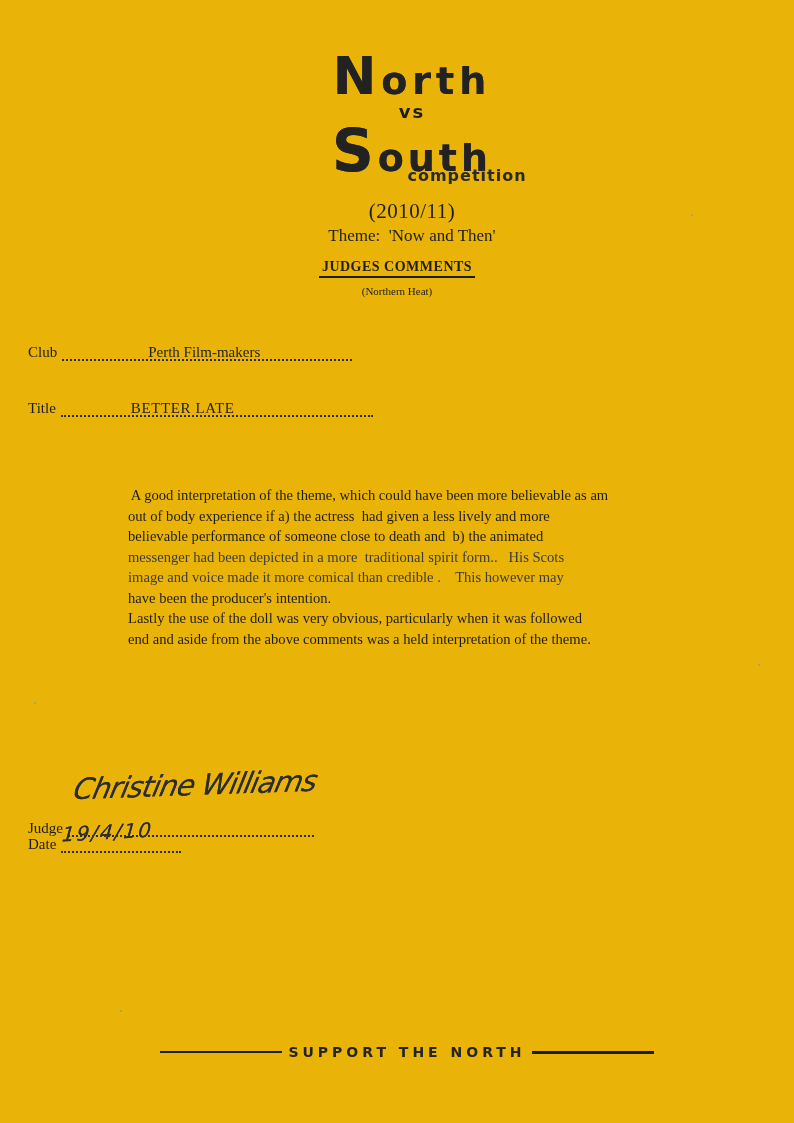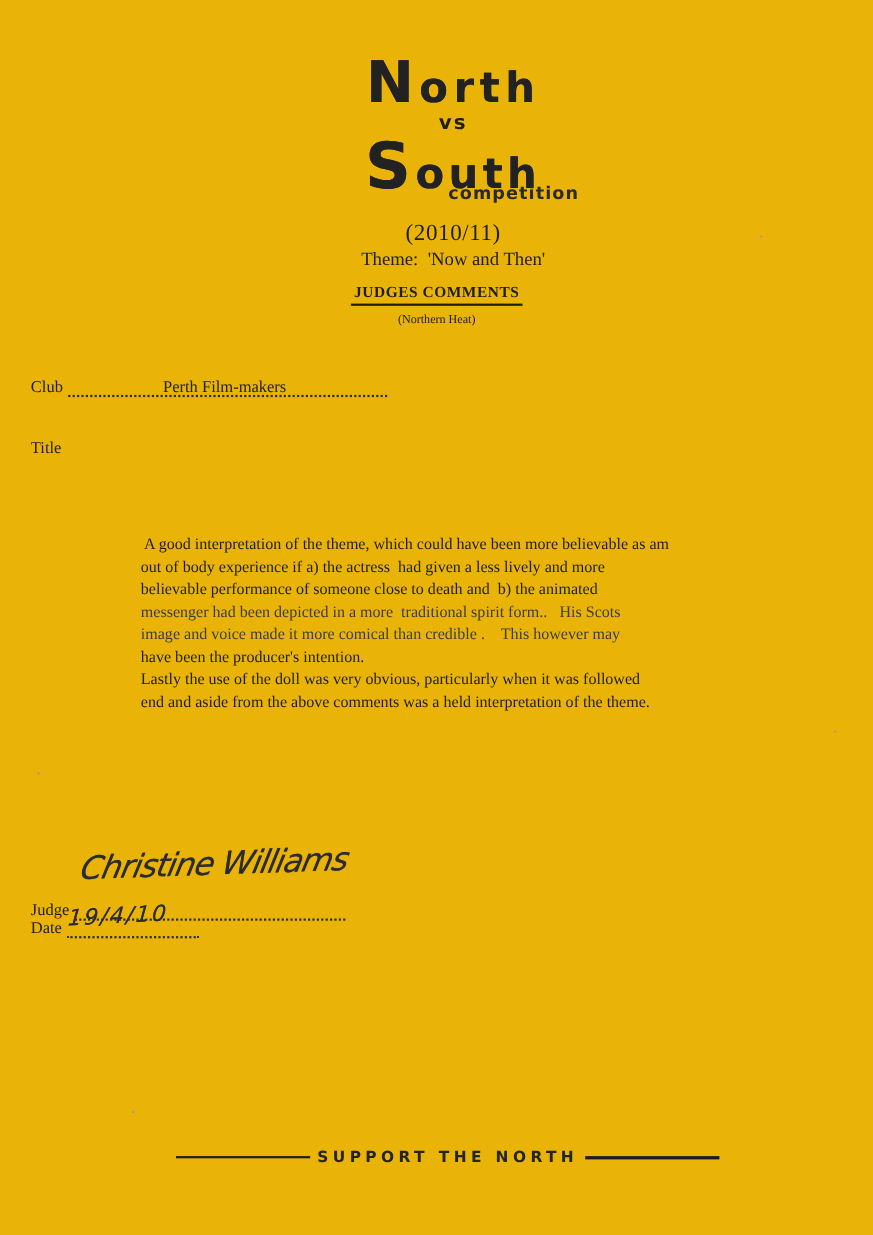--- a/index.html
+++ b/index.html
@@ -136,21 +136,21 @@
   <div class="center-line heading">
     <span>JUDGES COMMENTS</span>
   </div>
   <div class="center-line subheading">(Northern Heat)</div>
 
   <div class="field-row club-row">
     <span class="field-label">Club</span><span class="dotline club-dots"><span class="dot-value club-value">Perth Film-makers</span></span>
   </div>
 
   <div class="field-row title-row">
-    <span class="field-label">Title</span>
+    <span class="field-label">Title</span><span class="dotline title-dots"><span class="dot-value title-value">BETTER LATE</span></span>
   </div>
 
   <div class="comments">
     <div class="comment-line"> A good interpretation of the theme, which could have been more believable as am</div>
     <div class="comment-line">out of body experience if a) the actress  had given a less lively and more</div>
     <div class="comment-line">believable performance of someone close to death and  b) the animated</div>
     <div class="comment-line">messenger had been depicted in a more  traditional spirit form..   His Scots</div>
     <div class="comment-line">image and voice made it more comical than credible .    This however may</div>
     <div class="comment-line">have been the producer's intention.</div>
     <div class="comment-line">Lastly the use of the doll was very obvious, particularly when it was followed</div>

